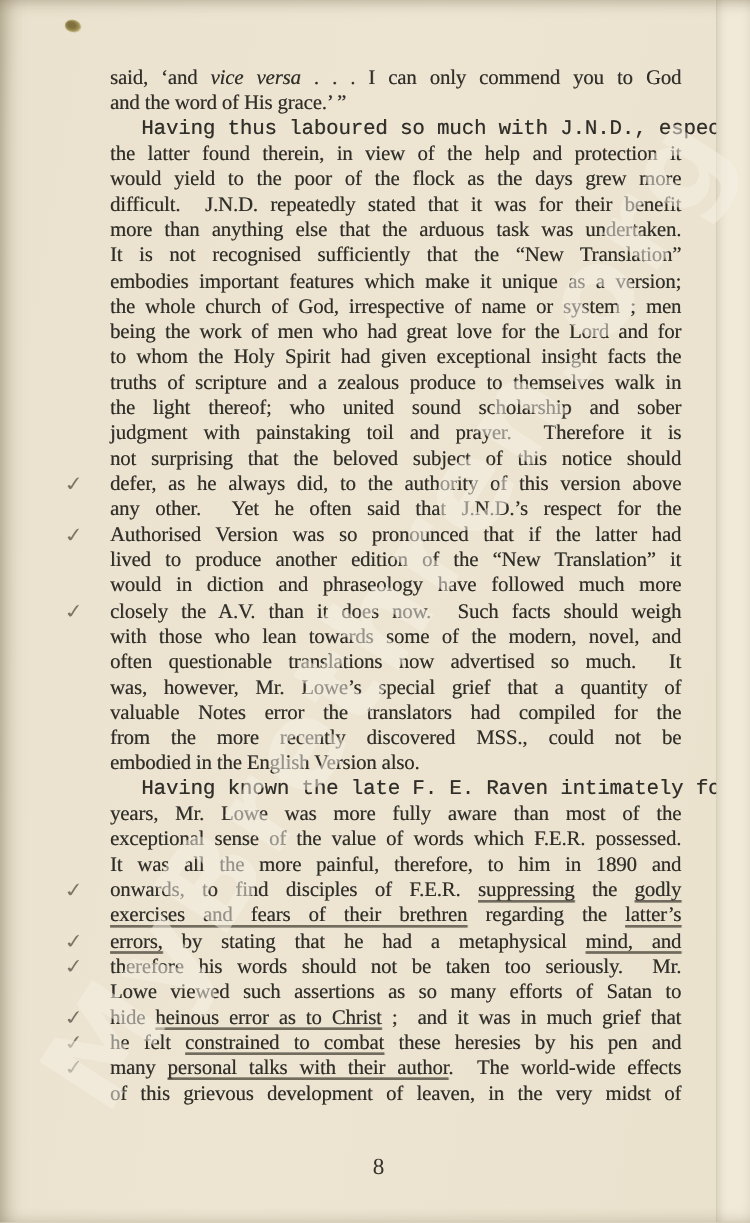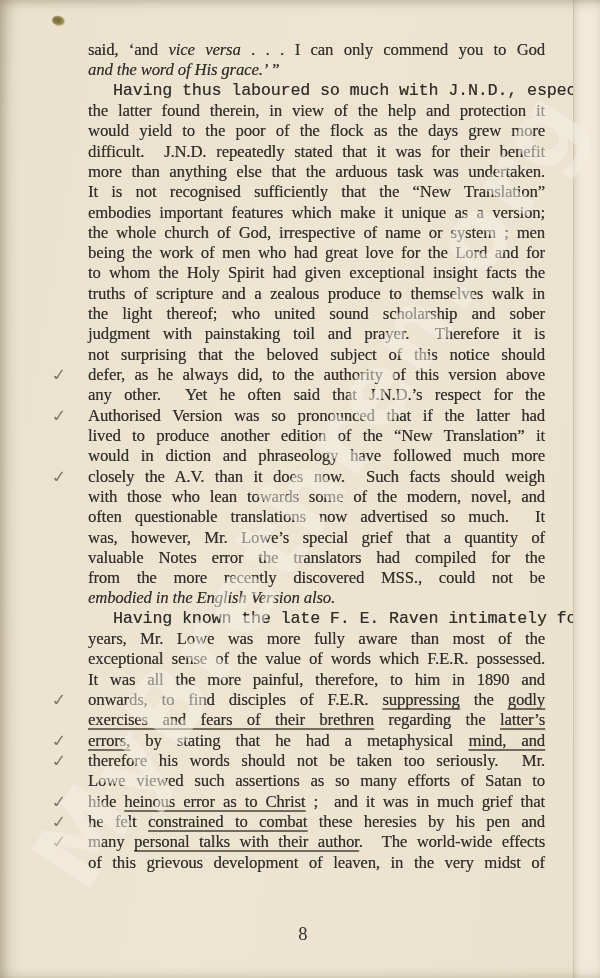--- a/index.html
+++ b/index.html
@@ -25,29 +25,29 @@
     background:#f1ead9;
     border-left:1px solid rgba(151,138,106,.38);
     box-shadow:inset 5px 0 7px -4px rgba(130,118,90,.28);
   }
   .smudge {
     position:absolute; left:52px; top:16px; width:13px; height:10px; z-index:3;
     background:radial-gradient(ellipse at 40% 45%, #6d5d26 0%, #6d5d26 28%, #9c8b44 58%, rgba(156,139,68,0) 78%);
     filter:blur(.4px); transform:rotate(15deg); opacity:.85; border-radius:50%;
   }
   .textblock {
-    position:absolute; left:88px; top:40px; width:457px; z-index:1;
+    position:absolute; left:88px; top:52px; width:457px; z-index:1;
     color:#2f2d28; font-size:16.6px; letter-spacing:-0.1px;
     text-shadow:0.3px 0 0 rgba(47,45,40,.55);
   }
   .line {
     position:relative; height:20.32px; line-height:20.32px;
     text-align:justify; text-align-last:justify; white-space:nowrap;
   }
-  .line.end { text-align-last:left;font-style:italic; }
+  .line.end { text-align-last:left; }
   .line.indent { text-indent:25px;font-family:Liberation Mono, monospace; }
   .it { font-style:italic; }
   .pu {
     text-decoration:underline;
     text-decoration-color:rgba(109,102,87,.8);
     text-decoration-thickness:1.8px;
     text-underline-offset:2.5px;
     text-decoration-skip-ink:none;
   }
   .ck {

